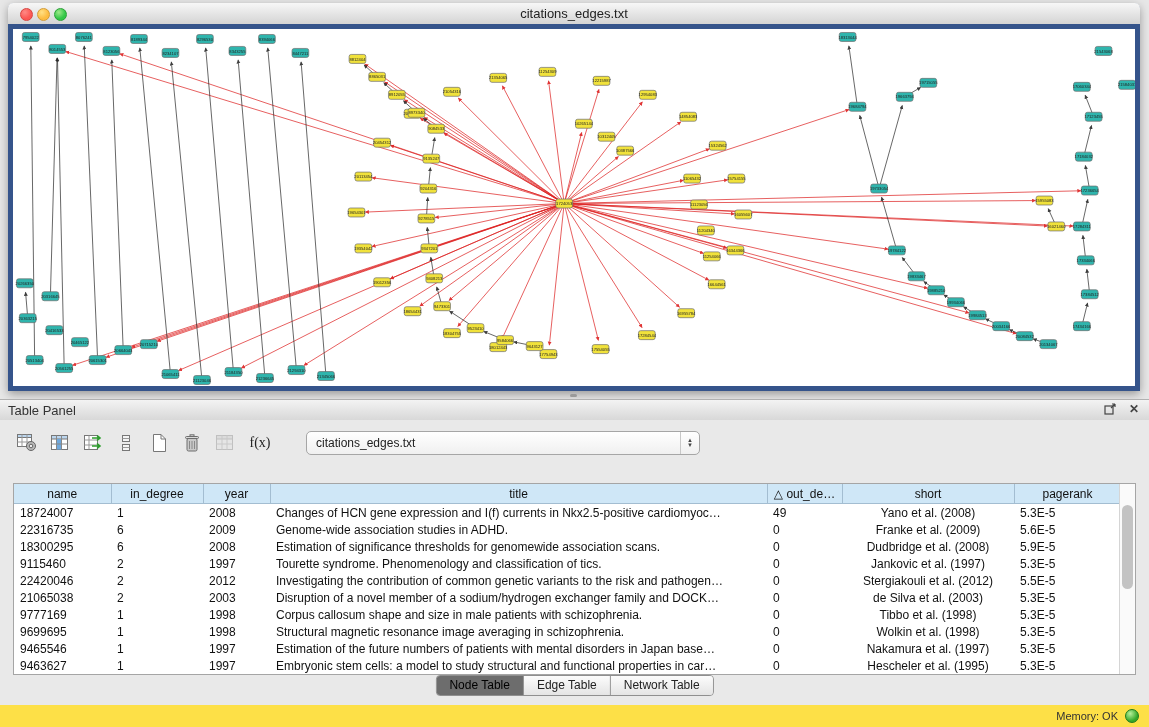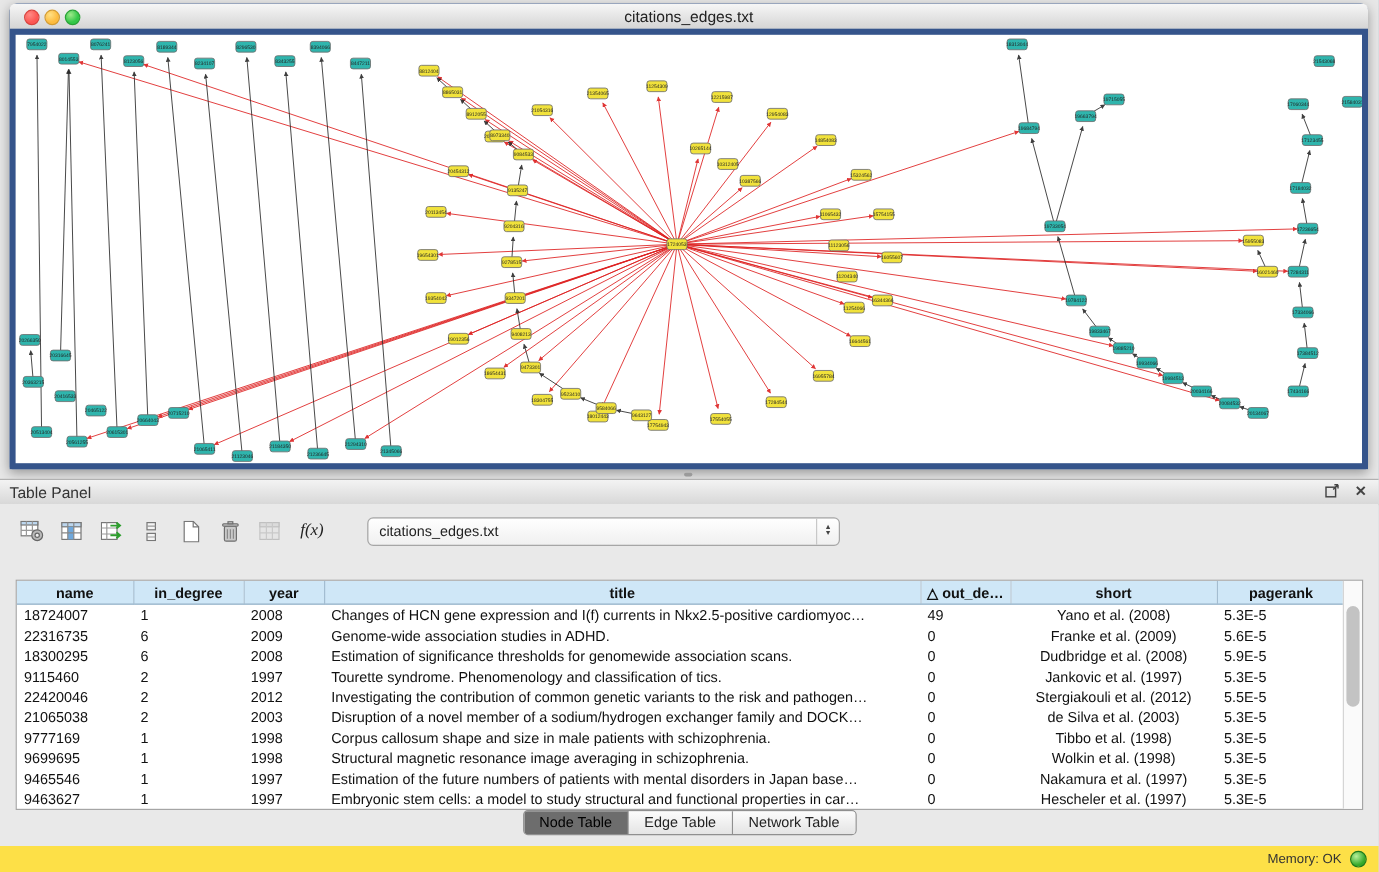--- a/index.html
+++ b/index.html
@@ -31,33 +31,33 @@
   .ph-icons{position:absolute;right:8px;top:2px;display:flex;gap:10px;align-items:center;}
   .ph-btn{width:14px;height:14px;display:flex;align-items:center;justify-content:center;
     color:#444;font-size:12px;font-weight:bold;cursor:default;}
 
   
   .panel-body{position:absolute;left:0;right:0;top:420px;bottom:22px;background:#e9e9e9;}
   .toolbar{position:absolute;left:14px;top:10px;height:26px;display:flex;align-items:center;}
   .icon-btn{width:26px;height:24px;display:flex;align-items:center;justify-content:center;
     margin-right:7px;border-radius:3px;}
   .icon-btn svg{display:block;}
-  .fx-btn{font-family:"Liberation Serif",serif;font-style:italic;font-size:14px;color:#222;width:30px;}
+  .fx-btn{font-family:"Liberation Serif",serif;font-size:14px;color:#222;width:30px;}
   .combo{margin-left:24px;width:392px;height:22px;background:linear-gradient(#ffffff,#f0f0f0);
     border:1px solid #a6a6a6;border-radius:5px;display:flex;align-items:center;position:relative;}
   .combo .combo-label{flex:1;font-size:12px;color:#222;padding-left:9px;}
   .combo .combo-arrows{width:18px;height:100%;display:flex;flex-direction:column;align-items:center;
     justify-content:center;font-size:6px;color:#444;line-height:5px;border-left:1px solid #c8c8c8;}
 
   
   .table-wrap{position:absolute;left:13px;right:13px;top:63px;height:190px;background:#fff;
     border:1px solid #a5a5a5;overflow:hidden;}
   table.grid{border-collapse:collapse;table-layout:fixed;width:1107px;font-size:12px;}
   table.grid th{height:19px;background:#cfe7f7;border:1px solid #a3bdd1;border-top:none;
-    font-weight:bold;color:#111;text-align:center;padding:0 2px;overflow:hidden;white-space:nowrap;}
+    font-weight:normal;color:#111;text-align:center;padding:0 2px;overflow:hidden;white-space:nowrap;}
   table.grid th:first-child{border-left:none;}
   table.grid td{height:17px;padding:0 0 0 6px;color:#111;white-space:nowrap;overflow:hidden;}
   table.grid td.c-short{text-align:center;padding:0 2px;}
   .vscroll{position:absolute;top:0;right:0;width:15px;bottom:0;background:#fafafa;border-left:1px solid #d5d5d5;}
   .vscroll .thumb{position:absolute;left:2px;right:2px;top:21px;height:84px;background:#c3c3c3;border-radius:6px;}
 
   
   .tabs{position:absolute;left:50%;transform:translateX(-50%);top:255px;display:flex;
     border:1px solid #8f8f8f;border-radius:4px;overflow:hidden;background:#e9e9e9;}
   .tab{height:19px;line-height:19px;padding:0 13px;font-size:12px;color:#222;
@@ -766,21 +766,21 @@
               <td>0</td>
               <td class="c-short">Nakamura et al. (1997)</td>
               <td>5.3E-5</td>
             </tr>
             <tr>
               <td>9463627</td>
               <td>1</td>
               <td>1997</td>
               <td>Embryonic stem cells: a model to study structural and functional properties in car…</td>
               <td>0</td>
-              <td class="c-short">Hescheler et al. (1997)</td>
+              <td class="c-short">Hescheler et al. (1995)</td>
               <td>5.3E-5</td>
             </tr>
           </tbody>
       </table>
       <div class="vscroll">
         <div class="thumb"></div>
       </div>
     </div>
 
     <div class="tabs" id="tabs">

